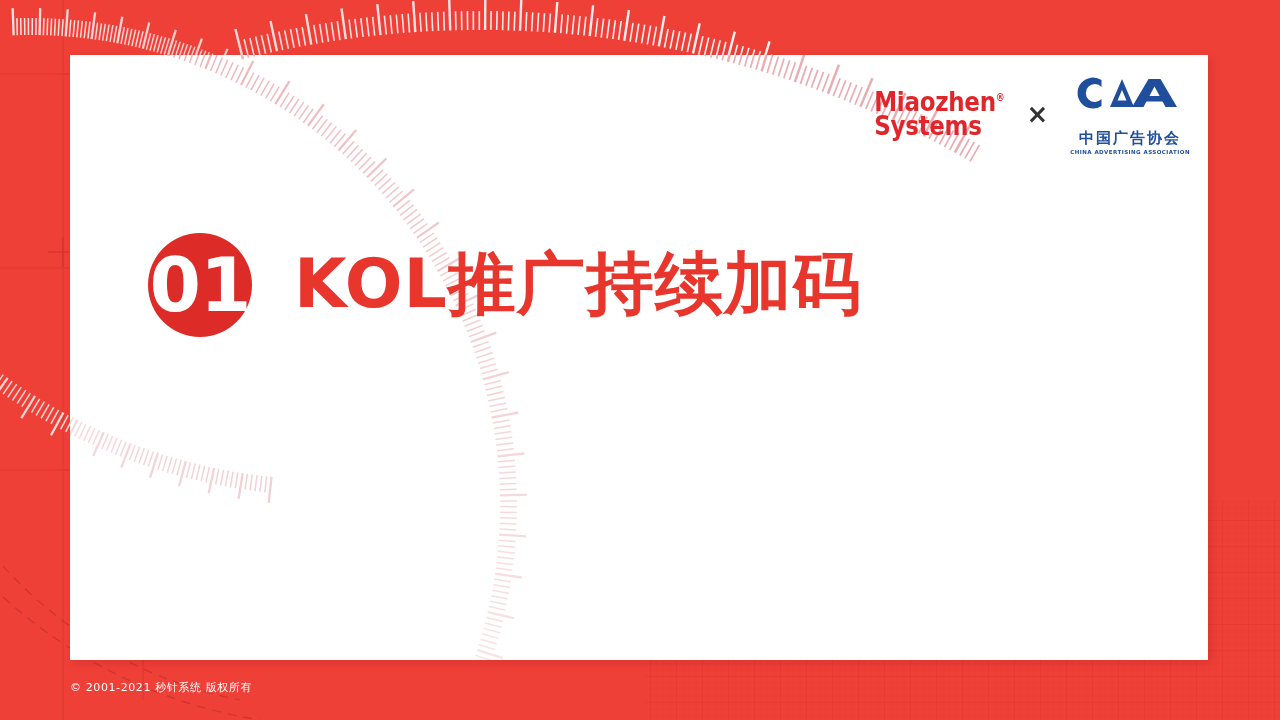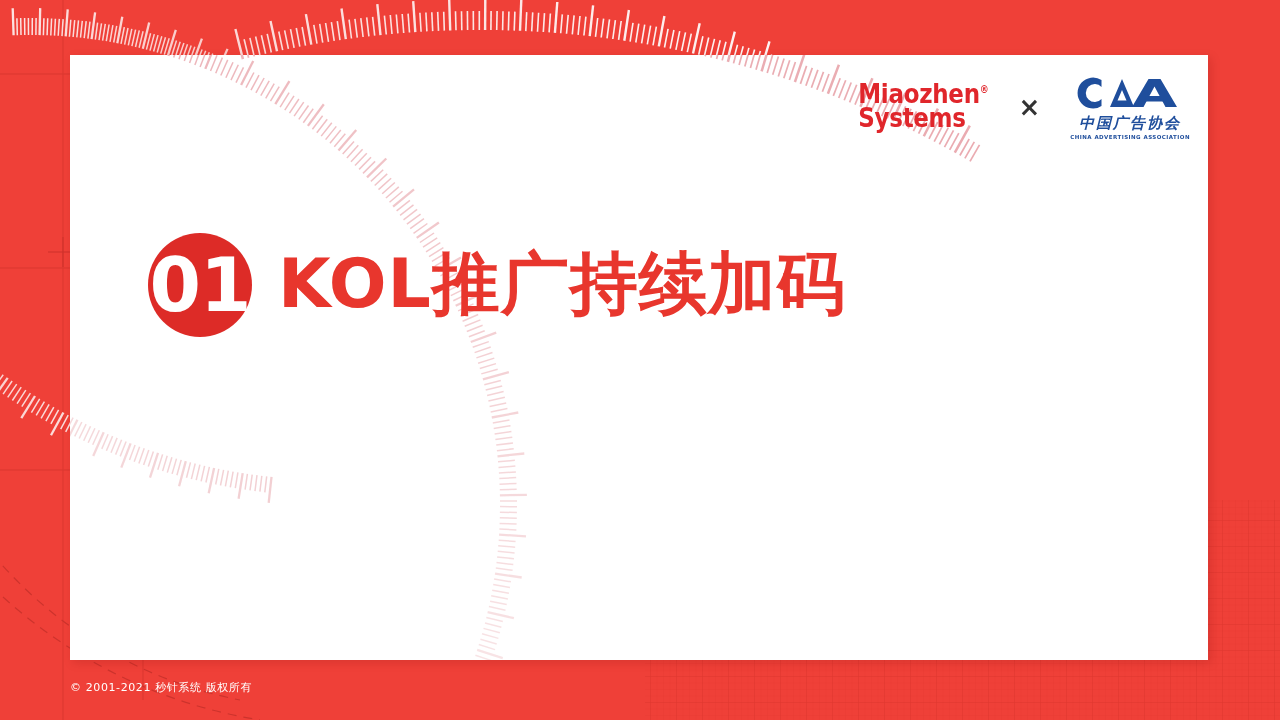--- a/index.html
+++ b/index.html
@@ -55,21 +55,21 @@
     pointer-events: none;
   }
 
   
   #logo-bar {
     position: absolute;
     right: 18px;
     top: 18px;
     display: flex;
     align-items: center;
-    gap: 30px;
+    gap: 22px;
     z-index: 5;
   }
   #miaozhen-logo {
     position: relative;
     color: #e0262b;
     line-height: 0.96;
     font-weight: 700;
     font-size: 23px;
     letter-spacing: -0.3px;
     font-family: "DejaVu Sans", sans-serif;
@@ -92,42 +92,42 @@
     text-align: center;
     color: #1f4e9c;
   }
   #caa-mark {
     display: block;
   }
   #caa-cn {
     font-size: 15px;
     font-weight: 700;
     letter-spacing: 2px;
-    margin-top: 1px;
+    margin-top: 16px;
     color: #1f4e9c;
     font-family: "DejaVu Sans", sans-serif;
-    font-style: italic;
   }
   #caa-en {
     font-size: 5.5px;
     font-weight: 700;
     letter-spacing: 0.45px;
     margin-top: 1px;
     color: #1f4e9c;
     font-family: "DejaVu Sans", sans-serif;
   }
 
   
   #headline {
     position: absolute;
     left: 78px;
     top: 175px;
     display: flex;
     align-items: flex-start;
     z-index: 4;
+    gap: 16px;
   }
   #number-badge {
     position: relative;
     width: 104px;
     height: 104px;
     border-radius: 50%;
     background: #dd2b27;
     flex: none;
     margin-top: 3px;
   }

